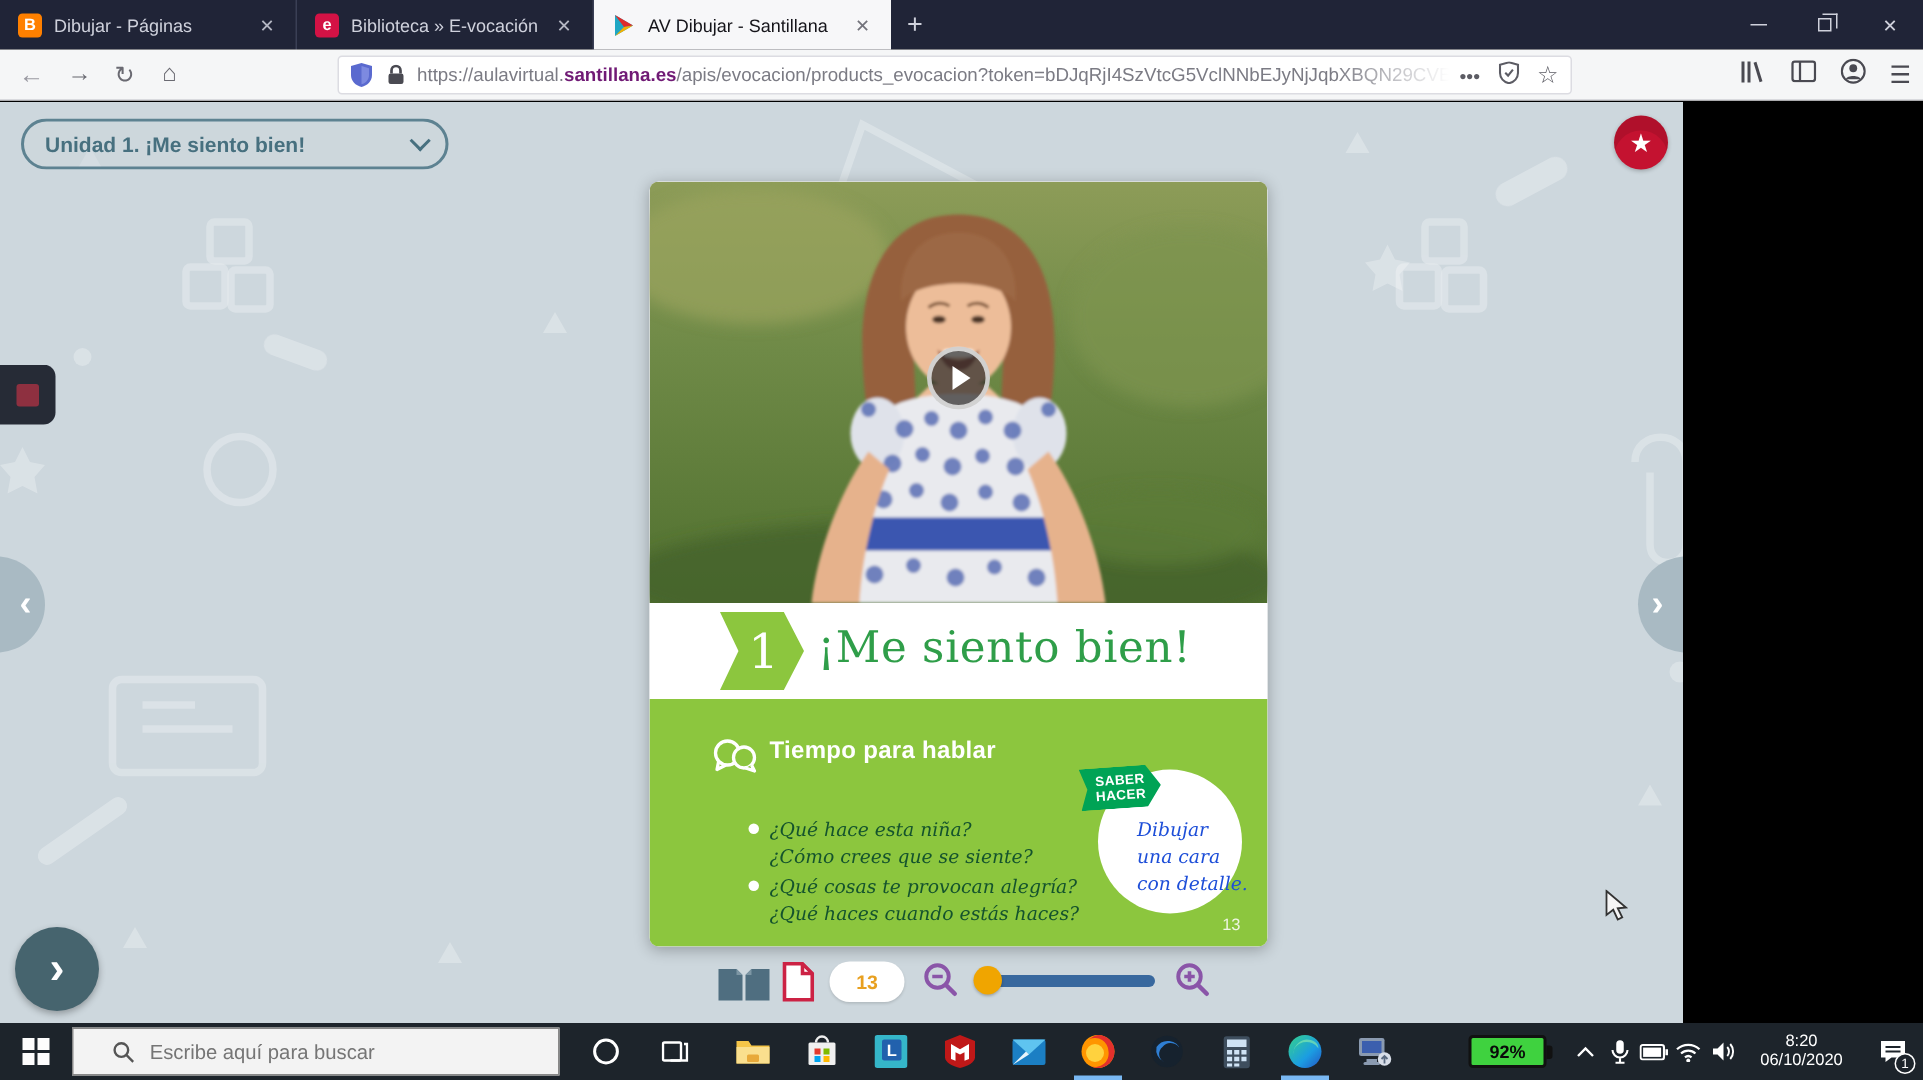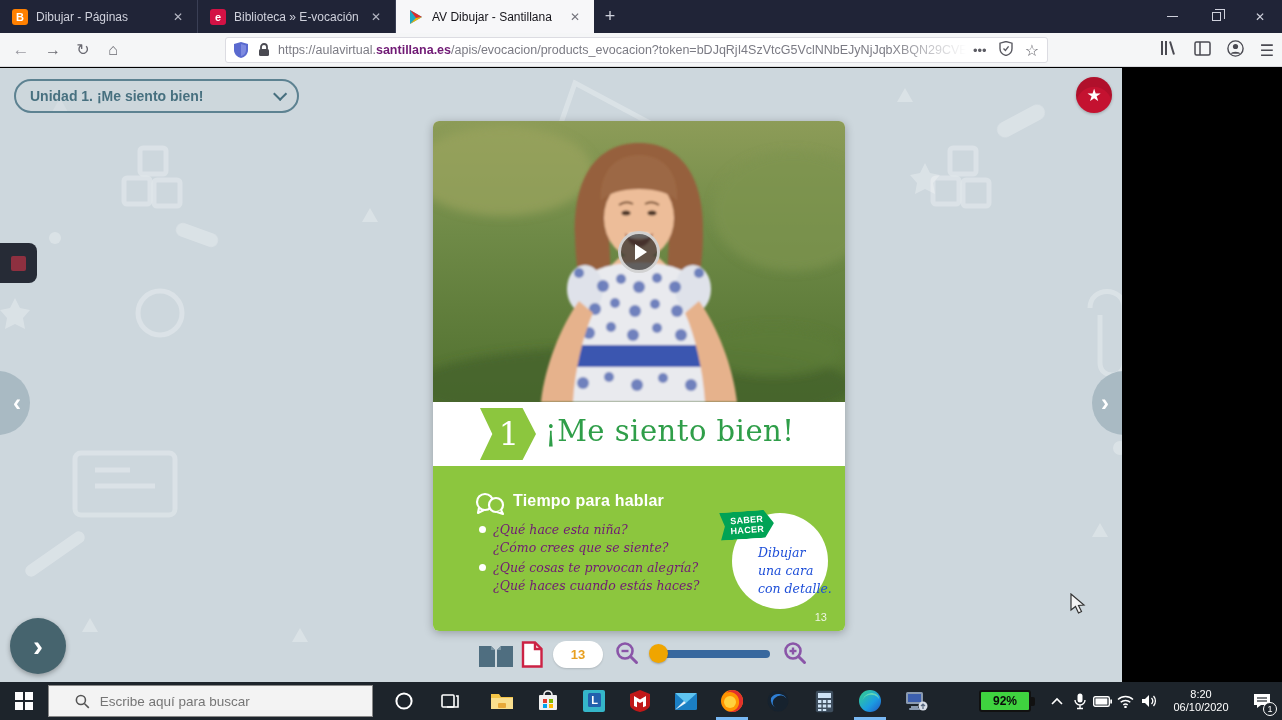--- a/index.html
+++ b/index.html
@@ -62,21 +62,21 @@
   .play .tri { width:0; height:0; border-left:12px solid #fff; border-top:8px solid transparent; border-bottom:8px solid transparent; margin-left:4px; }
 
   .titleband { position:relative; width:412px; height:64px; background:#fff; }
   .num-badge { position:absolute; left:47px; top:6px; width:56px; height:52px; background:#8cc63e; clip-path:polygon(0 0,76% 0,100% 50%,76% 100%,0 100%,22% 50%); display:flex; align-items:center; justify-content:center; color:#fff; font-family:"DejaVu Serif",serif; font-size:32px; filter:drop-shadow(1px 2px 1px rgba(0,0,0,.18)); }
   .num-badge span { margin-left:2px; }
   .book-title { position:absolute; left:112px; top:12px; color:#2f9e49; font-family:"DejaVu Serif",serif; font-size:29px; letter-spacing:.5px; }
 
   .greensec { position:relative; width:412px; height:165px; background:#8cc63e; color:#fff; }
   .talk-head { position:absolute; left:42px; top:26px; display:flex; gap:8px; }
   .talk-head .label { font-size:16px; font-weight:bold; letter-spacing:.2px; }
-  .q { position:absolute; left:60px; font-family:"DejaVu Serif",serif; font-style:italic; font-size:12.5px; color:#701a75; line-height:18px; }
+  .q { position:absolute; left:80px; font-family:"DejaVu Serif",serif; font-style:italic; font-size:12.5px; color:#14532d; line-height:18px;margin-top:23px; }
   .q .b { position:absolute; left:-14px; top:5px; width:7px; height:7px; border-radius:50%; background:#fff; }
   .q1 { top:55px; } .q2 { top:93px; }
   .task-circle { position:absolute; left:299px; top:47px; width:96px; height:96px; border-radius:50%; background:#fff; }
   .task-text { position:absolute; left:26px; top:31px; color:#1d4ed8; font-family:"DejaVu Serif",serif; font-style:italic; font-size:12.5px; line-height:18px; white-space:nowrap; }
   .saber { position:absolute; left:287px; top:45px; width:54px; height:28px; background:#00a355; clip-path:polygon(0 0,82% 0,100% 50%,82% 100%,0 100%,9% 50%); color:#fff; font-size:9px; font-weight:bold; line-height:10px; display:flex; flex-direction:column; align-items:center; justify-content:center; transform:rotate(-4deg); letter-spacing:.3px; }
   .pageno { position:absolute; right:18px; bottom:8px; font-size:11px; color:#eef5e2; }
 
   
   .pagebar { position:absolute; left:433px; top:570px; width:412px; height:40px; }
   .pill { position:absolute; left:120px; top:3px; width:50px; height:27px; background:#fff; border-radius:14px; display:flex; align-items:center; justify-content:center; color:#e8a020; font-weight:bold; font-size:13px; box-shadow:0 1px 2px rgba(0,0,0,.15); }

